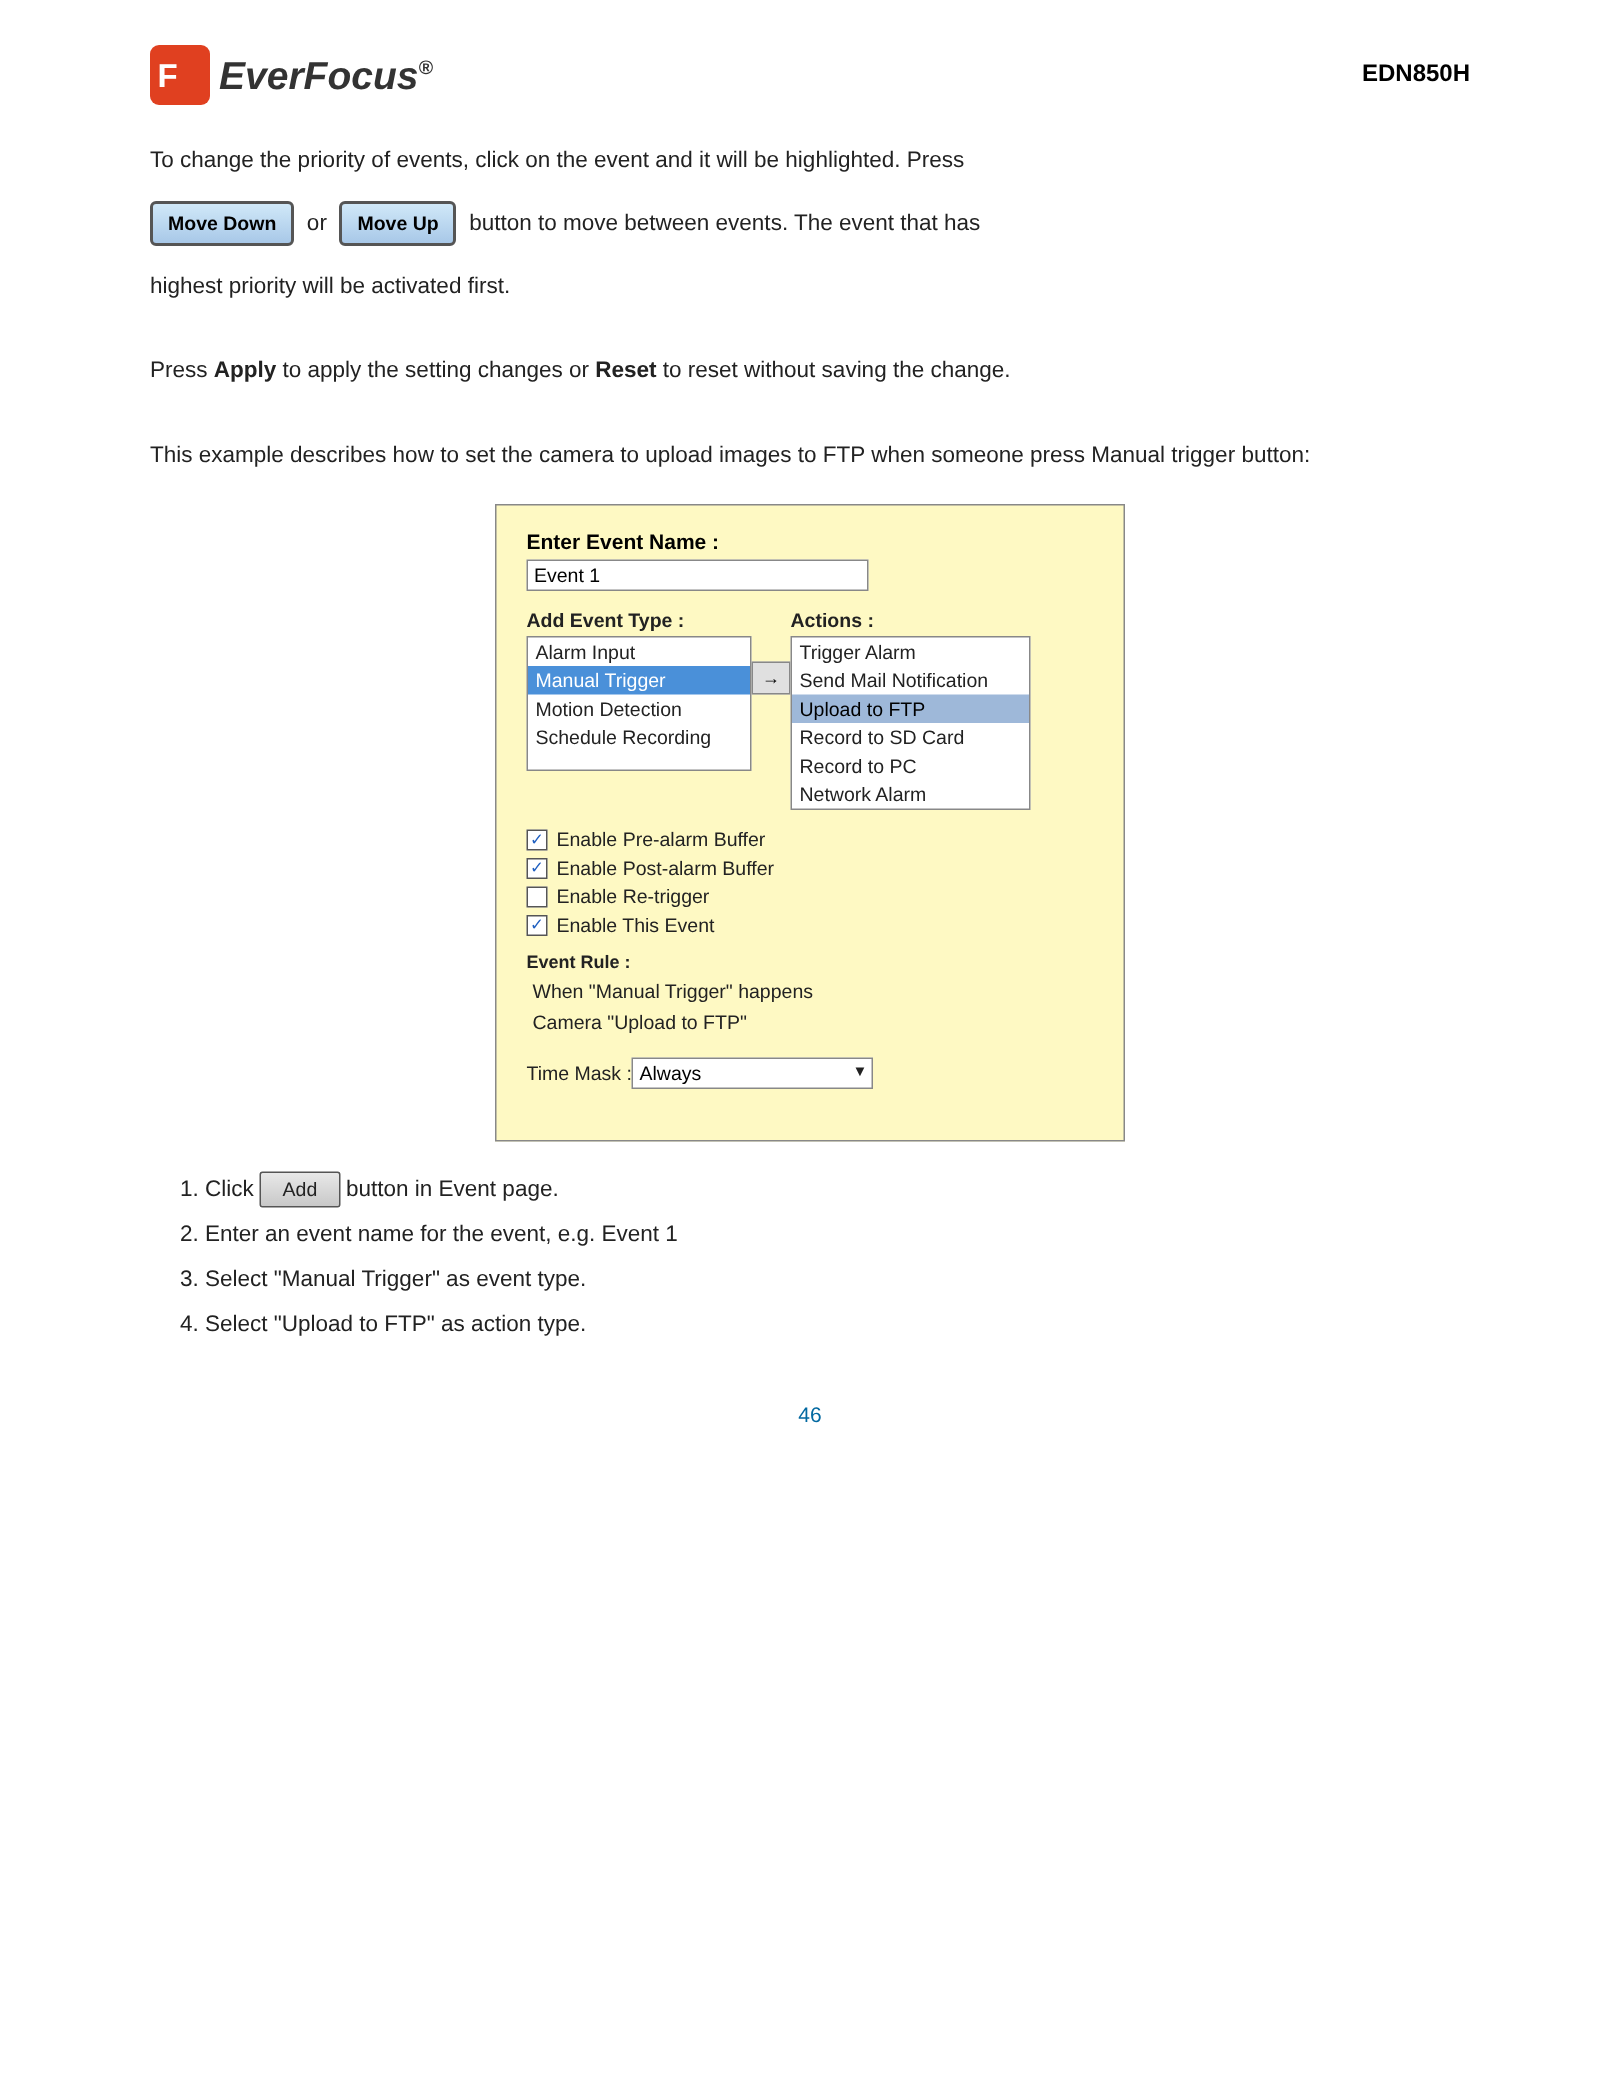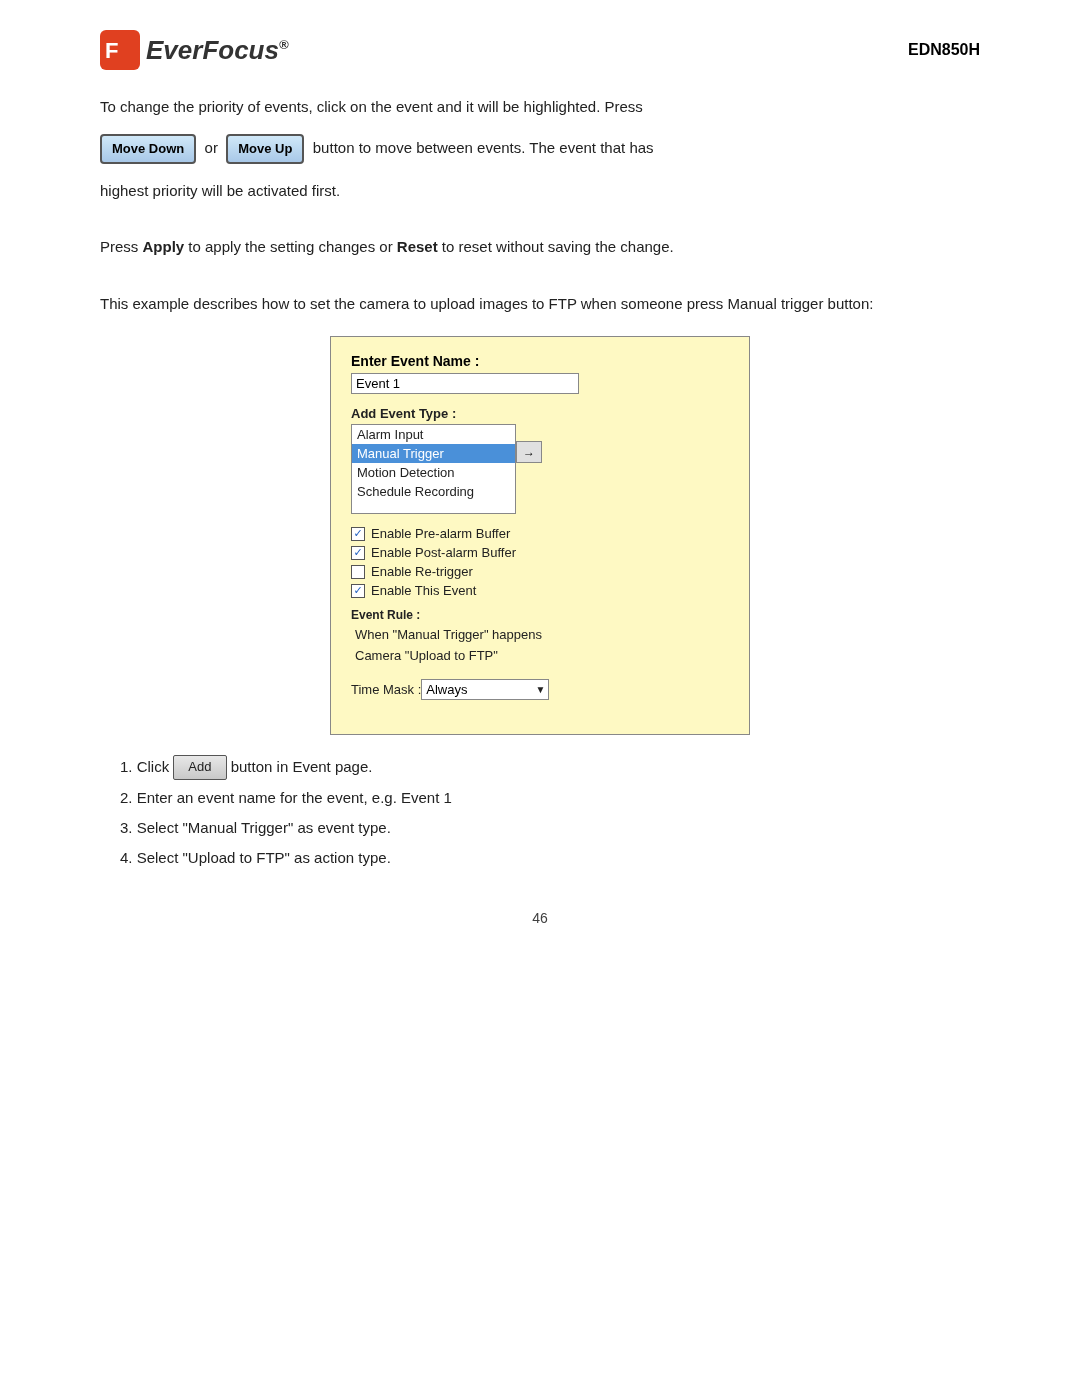--- a/index.html
+++ b/index.html
@@ -98,21 +98,21 @@
 
     .dialog-col-header {
       font-weight: bold;
       font-size: 13px;
       margin-bottom: 3px;
     }
 
     .list-box {
       border: 1px solid #888;
       background: white;
-      width: 165px;
+      width: 150px;
       min-height: 90px;
       font-size: 13px;
       overflow: hidden;
     }
 
     .list-box-item {
       padding: 2px 5px;
       cursor: pointer;
       white-space: nowrap;
     }
@@ -194,21 +194,21 @@
       align-items: center;
       margin-bottom: 14px;
       font-size: 13px;
     }
 
     .select-box {
       border: 1px solid #888;
       background: white;
       padding: 2px 4px;
       font-size: 13px;
-      width: 128px;
+      width: 161px;
       appearance: none;
       -webkit-appearance: none;
       padding-right: 20px;
       position: relative;
     }
 
     .select-wrapper {
       position: relative;
       display: inline-block;
     }
@@ -250,21 +250,21 @@
       margin-bottom: 6px;
       font-size: 15px;
       line-height: 1.6;
     }
 
     
     .page-number {
       text-align: center;
       margin-top: 40px;
       font-size: 14px;
-      color: #404040;
+      color: #0369a1;
     }
 
     .add-inline-btn {
       display: inline-block;
       border: 1px solid #555;
       background: linear-gradient(to bottom, #e8e8e8, #c8c8c8);
       padding: 1px 14px;
       font-size: 13px;
       border-radius: 2px;
       vertical-align: middle;
@@ -332,20 +332,31 @@
         <div class="list-box-item selected-blue">Manual Trigger</div>
         <div class="list-box-item">Motion Detection</div>
         <div class="list-box-item">Schedule Recording</div>
       </div>
     </div>
 
     <div class="arrow-button">
       <button class="arrow-btn">→</button>
     </div>
 
+    <div>
+      <div class="dialog-col-header">Actions :</div>
+      <div class="list-box" style="width:160px;">
+        <div class="list-box-item">Trigger Alarm</div>
+        <div class="list-box-item">Send Mail Notification</div>
+        <div class="list-box-item selected-gray">Upload to FTP</div>
+        <div class="list-box-item">Record to SD Card</div>
+        <div class="list-box-item">Record to PC</div>
+        <div class="list-box-item">Network Alarm</div>
+      </div>
+    </div>
   </div>
 
   
   <div class="checkbox-section">
     <div class="checkbox-row">
       <div class="checkbox-box checked"></div>
       <span>Enable Pre-alarm Buffer</span>
     </div>
     <div class="checkbox-row">
       <div class="checkbox-box checked"></div>

